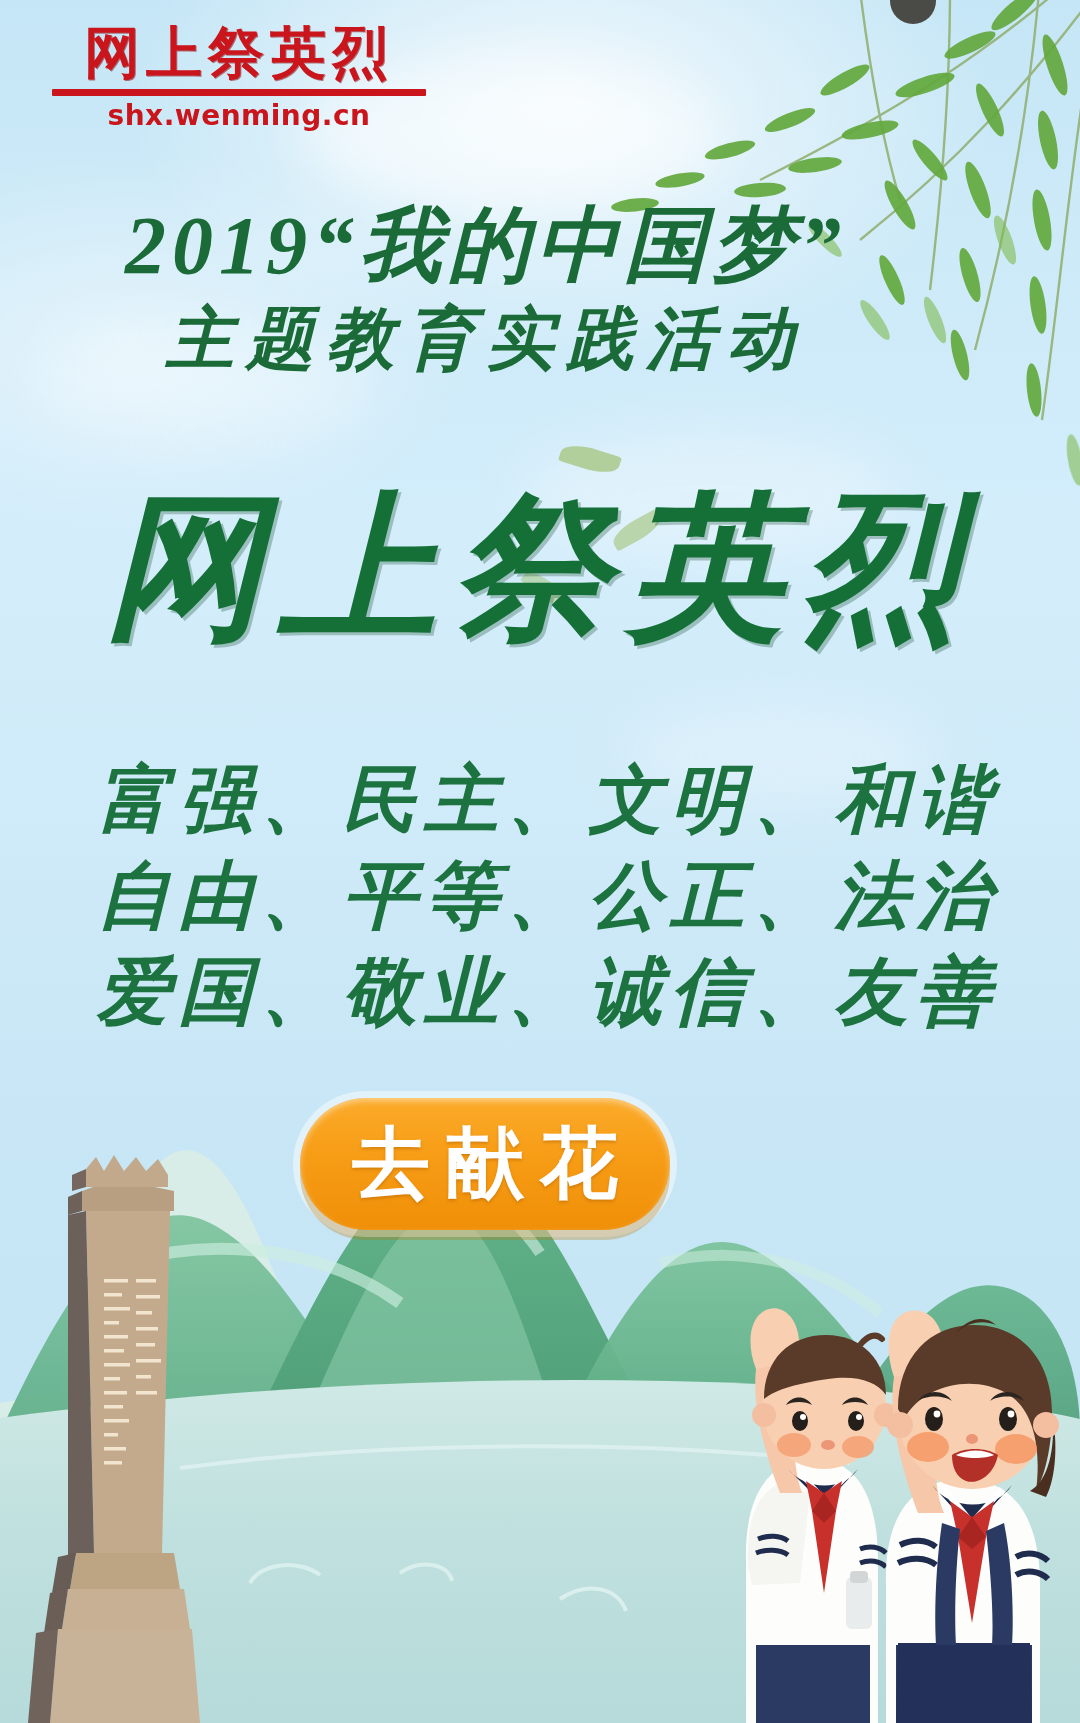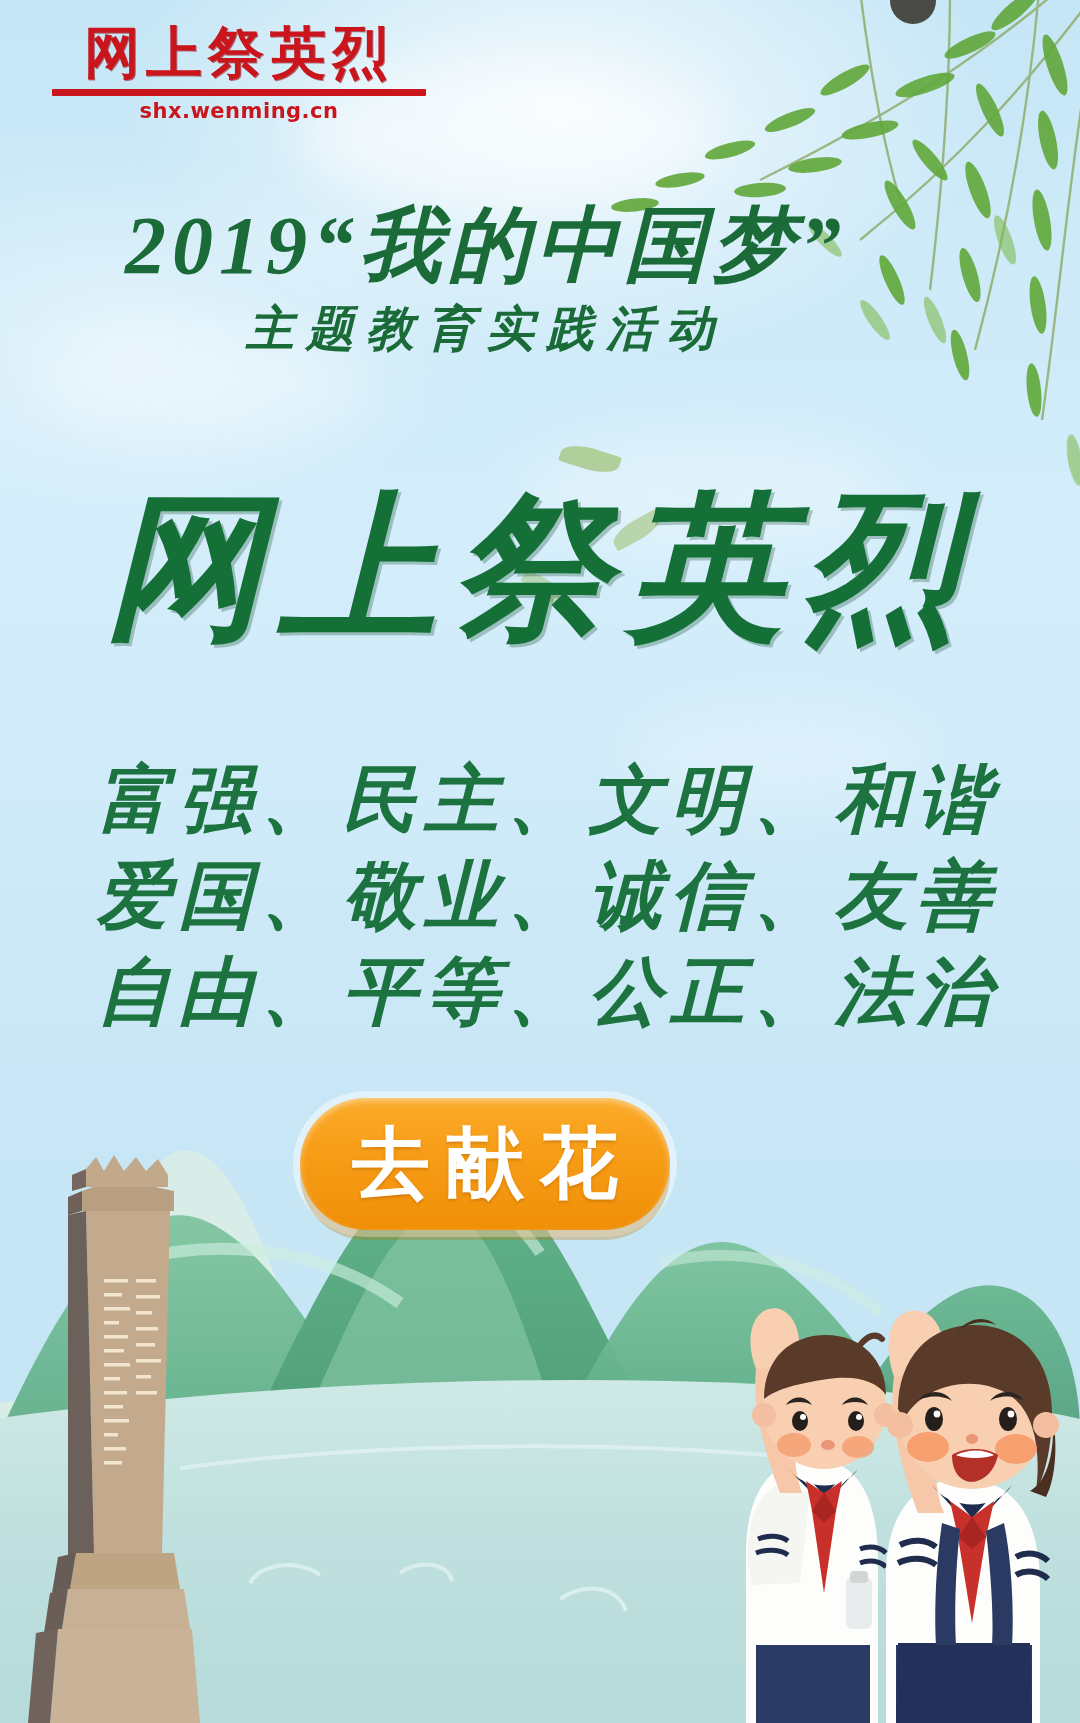--- a/index.html
+++ b/index.html
@@ -29,34 +29,34 @@
   .logo { position:absolute; left:44px; top:24px; width:390px; }
   .logo-cn {
     font-family:"Liberation Serif", serif; font-weight:bold;
     font-size:56px; letter-spacing:6px; color:#c9151b;
     line-height:1.05; text-align:center;
     text-shadow:1px 1px 0 rgba(140,10,14,.55);
   }
   .logo-rule { height:7px; background:#c9151b; margin:6px 8px 3px 8px; border-radius:1px; }
   .logo-url {
     font-family:"DejaVu Sans", sans-serif; font-weight:bold;
-    font-size:21px; letter-spacing:.5px; color:#c9151b; text-align:center;
+    font-size:28px; letter-spacing:.5px; color:#c9151b; text-align:center;
   }
 
   
   .willow { position:absolute; top:-10px; right:-10px; width:660px; height:520px; }
 
   
   .heading-wrap { position:absolute; left:0; top:205px; width:972px; text-align:center; }
   .h-theme {
     font-family:"Liberation Serif", serif; font-weight:bold; font-style:italic;
     color:#1a6b38; line-height:1.0; white-space:nowrap;
   }
   .h-theme.l1 { font-size:82px; letter-spacing:6px; }
-  .h-theme.l2 { font-size:48px; letter-spacing:12px; margin-top:18px; }
+  .h-theme.l2 { font-size:68px; letter-spacing:12px; margin-top:18px; }
 
   .h-main {
     position:absolute; left:0; top:490px; width:1080px; text-align:center;
     font-family:"Liberation Serif", serif; font-weight:bold; font-style:italic;
     font-size:158px; letter-spacing:16px; color:#157038; line-height:1.0;
     white-space:nowrap;
     text-shadow:3px 3px 0 rgba(10,70,36,.28);
   }
 
   
@@ -216,22 +216,22 @@
   </div>
 
   <div class="leaf" style="left:560px;top:448px;width:60px;height:22px;transform:rotate(18deg);"></div>
   <div class="leaf" style="left:610px;top:520px;width:54px;height:20px;transform:rotate(-28deg);opacity:.7;"></div>
   <div class="leaf" style="left:520px;top:580px;width:50px;height:18px;transform:rotate(40deg);opacity:.6;"></div>
 
   <div class="h-main">网上祭英烈</div>
 
   <div class="values">
     <div class="vline">富强、民主、文明、和谐</div>
+    <div class="vline">自由、平等、公正、法治</div>
     <div class="vline">爱国、敬业、诚信、友善</div>
-    <div class="vline">自由、平等、公正、法治</div>
   </div>
 
   <svg class="scene" viewBox="0 0 1080 760" preserveAspectRatio="none">
     <defs>
       <linearGradient id="mtA" x1="0" y1="0" x2="0" y2="1">
         <stop offset="0%" stop-color="#63b48b"></stop>
           <stop offset="100%" stop-color="#4f9e78"></stop>
       </linearGradient>
       <linearGradient id="mtB" x1="0" y1="0" x2="0" y2="1">
         <stop offset="0%" stop-color="#7cc39c"></stop>

